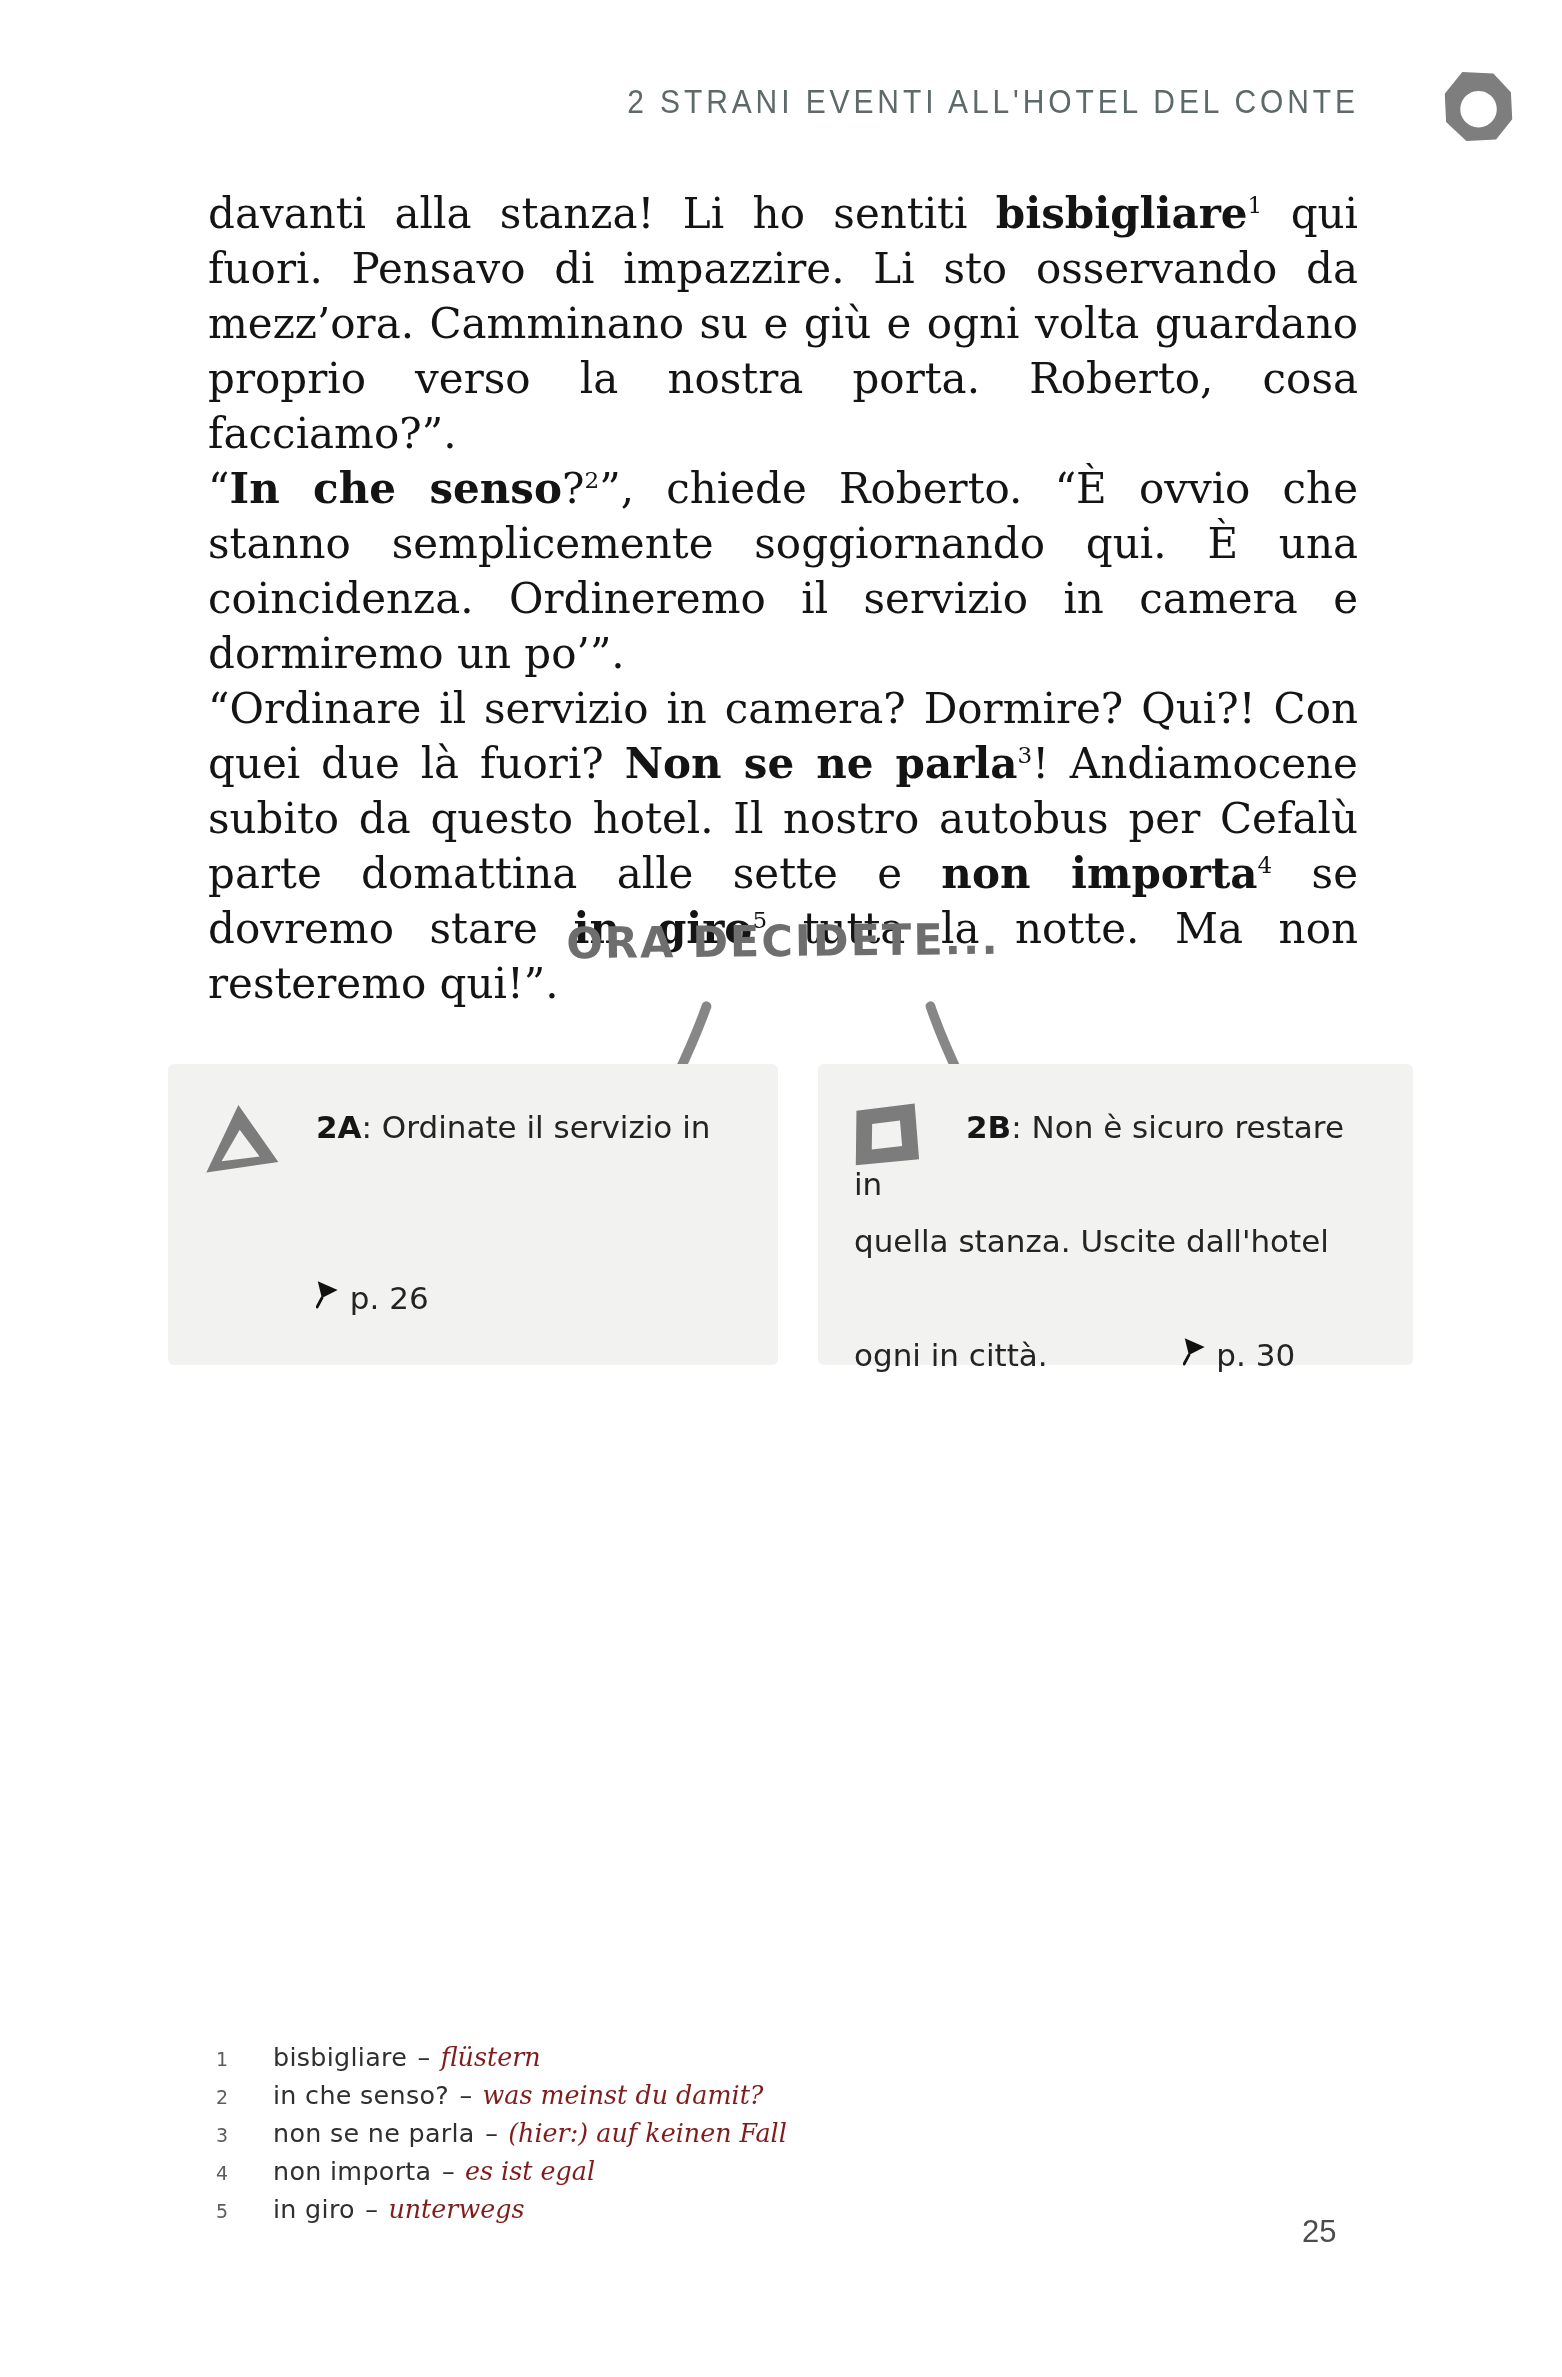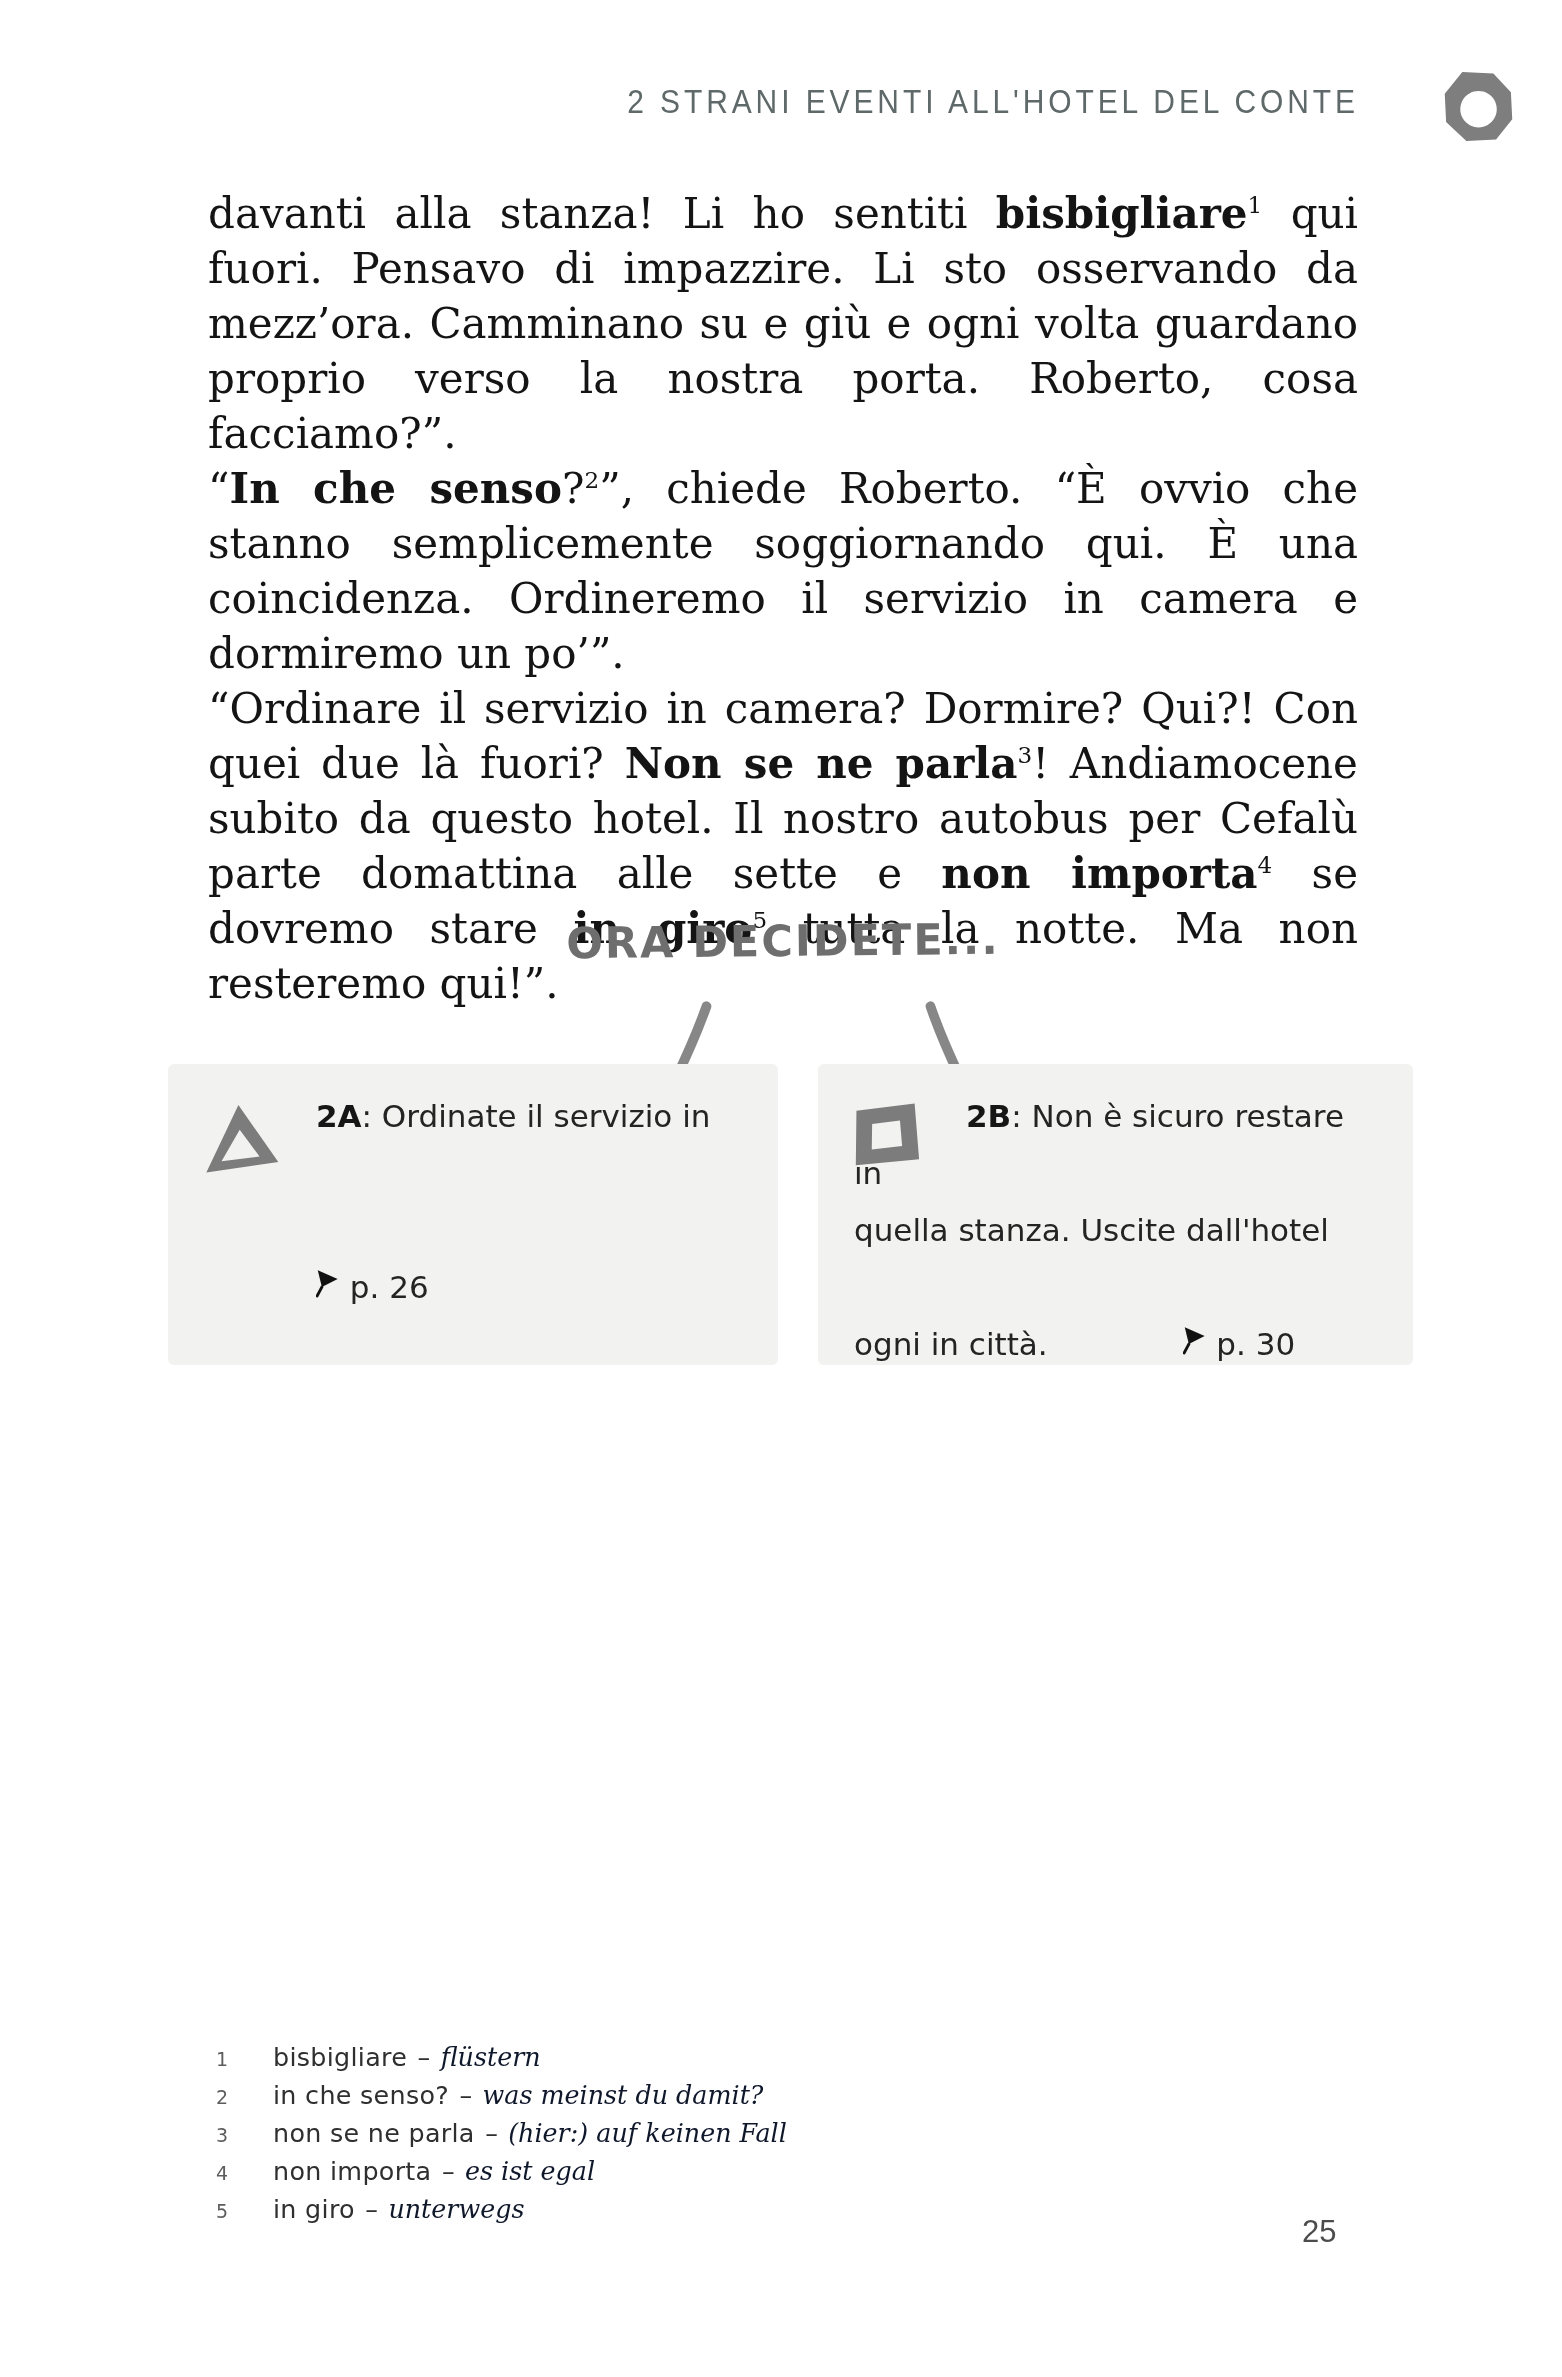--- a/index.html
+++ b/index.html
@@ -20,38 +20,38 @@
   .story sup{font-size:0.55em;line-height:0;}
 
   
   .decide-heading{position:absolute;left:208px;top:916px;width:1150px;text-align:center;
     font-family:"DejaVu Sans",sans-serif;font-weight:700;font-size:43px;letter-spacing:2px;
     color:#6e6e6e;transform:rotate(-0.6deg);}
   .arrow-svg{position:absolute;}
 
   
   .option-box{position:absolute;top:1064px;height:301px;background:#f2f2f0;border-radius:5.9px;
-    box-sizing:border-box;padding:24px 33px 0 36px;
+    box-sizing:border-box;padding:35px 33px 0 36px;
     font-family:"DejaVu Sans",sans-serif;font-size:31px;line-height:57px;color:#242424;}
   #box2a{left:168px;width:610px;}
   #box2b{left:818px;width:595px;}
   .opt-icon{position:absolute;top:38px;left:34px;}
   .opt-text{margin:0;text-indent:112px;}
   .opt-label{font-weight:700;color:#161616;}
   .ref-flag{display:inline-block;margin-right:10.4px;}
   .gap-left{margin-left:13px;}
 
   
   .footnotes{position:absolute;left:216px;top:2042px;
     font-family:"DejaVu Sans",sans-serif;font-size:25.4px;color:#2f2f2f;}
   .fn-row{display:flex;align-items:baseline;height:38px;}
   .fn-num{width:57px;font-size:19px;color:#5d5d5d;}
   .fn-term{letter-spacing:0.3px;}
   .fn-sep{margin:0 10.4px;}
-  .fn-trans{font-family:"DejaVu Serif",serif;font-style:italic;color:#0f172a;}
+  .fn-trans{font-family:"DejaVu Serif",serif;font-style:italic;color:#7f1d1d;}
 
   .page-number{position:absolute;left:1302px;top:2214px;
     font-family:Liberation Sans, sans-serif;font-size:31px;color:#4c4c4c;}
 </style>
 </head>
 <body>
 
 <div class="page">
 
   <div class="header-title">2 STRANI EVENTI ALL'HOTEL DEL CONTE</div>

